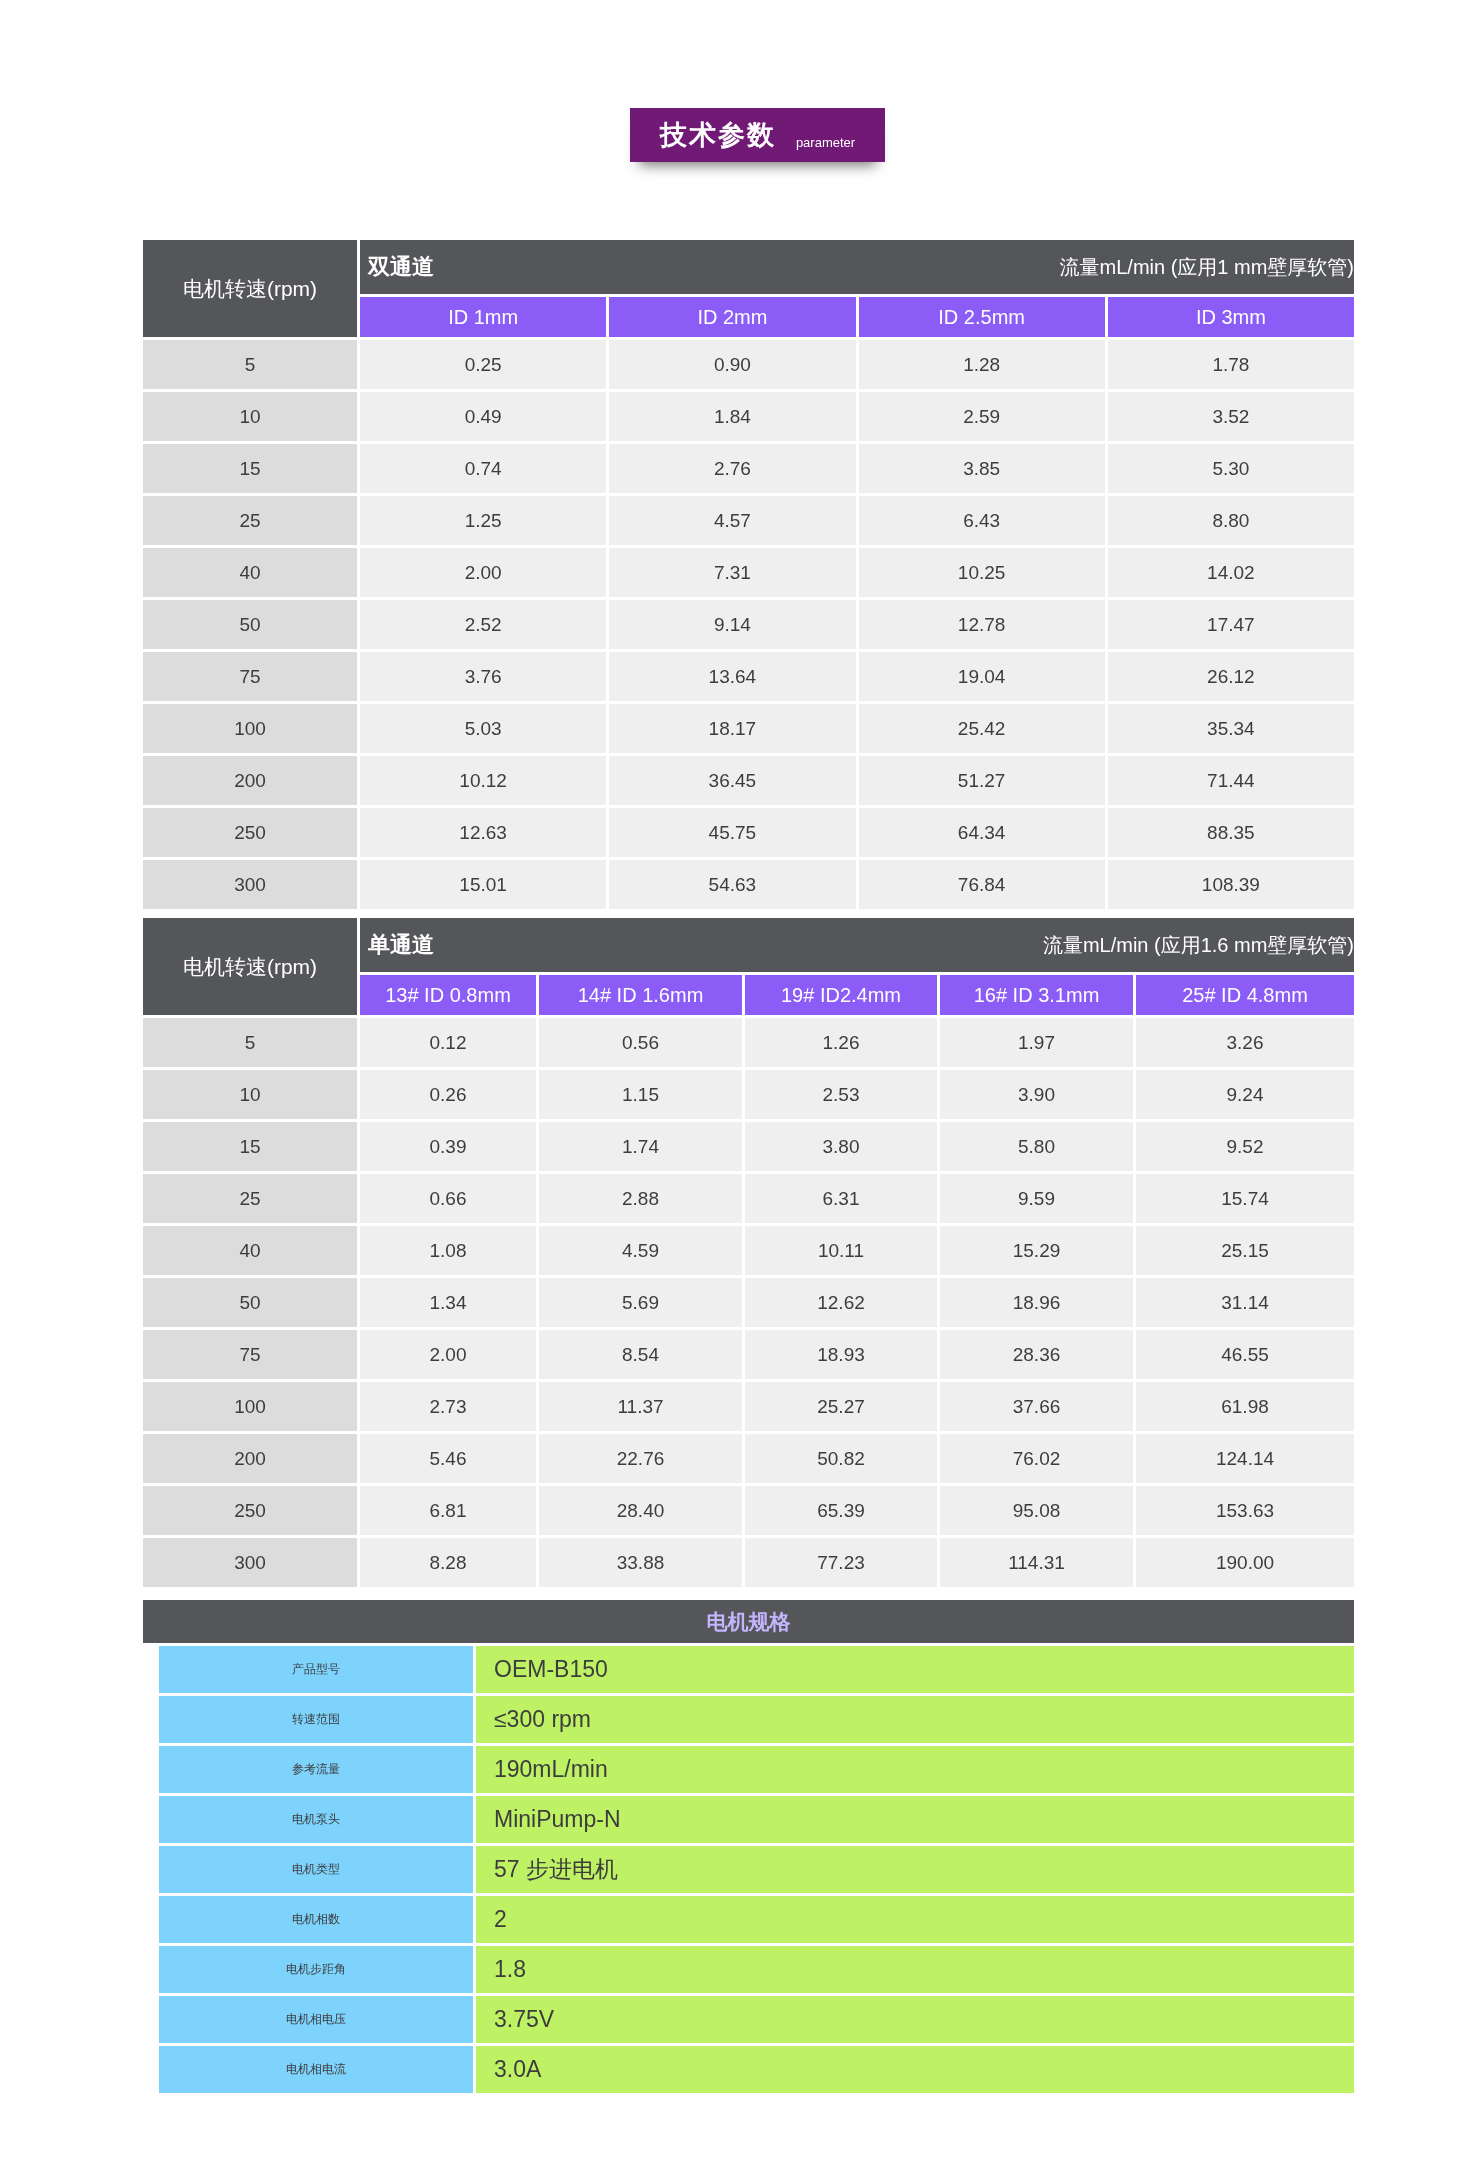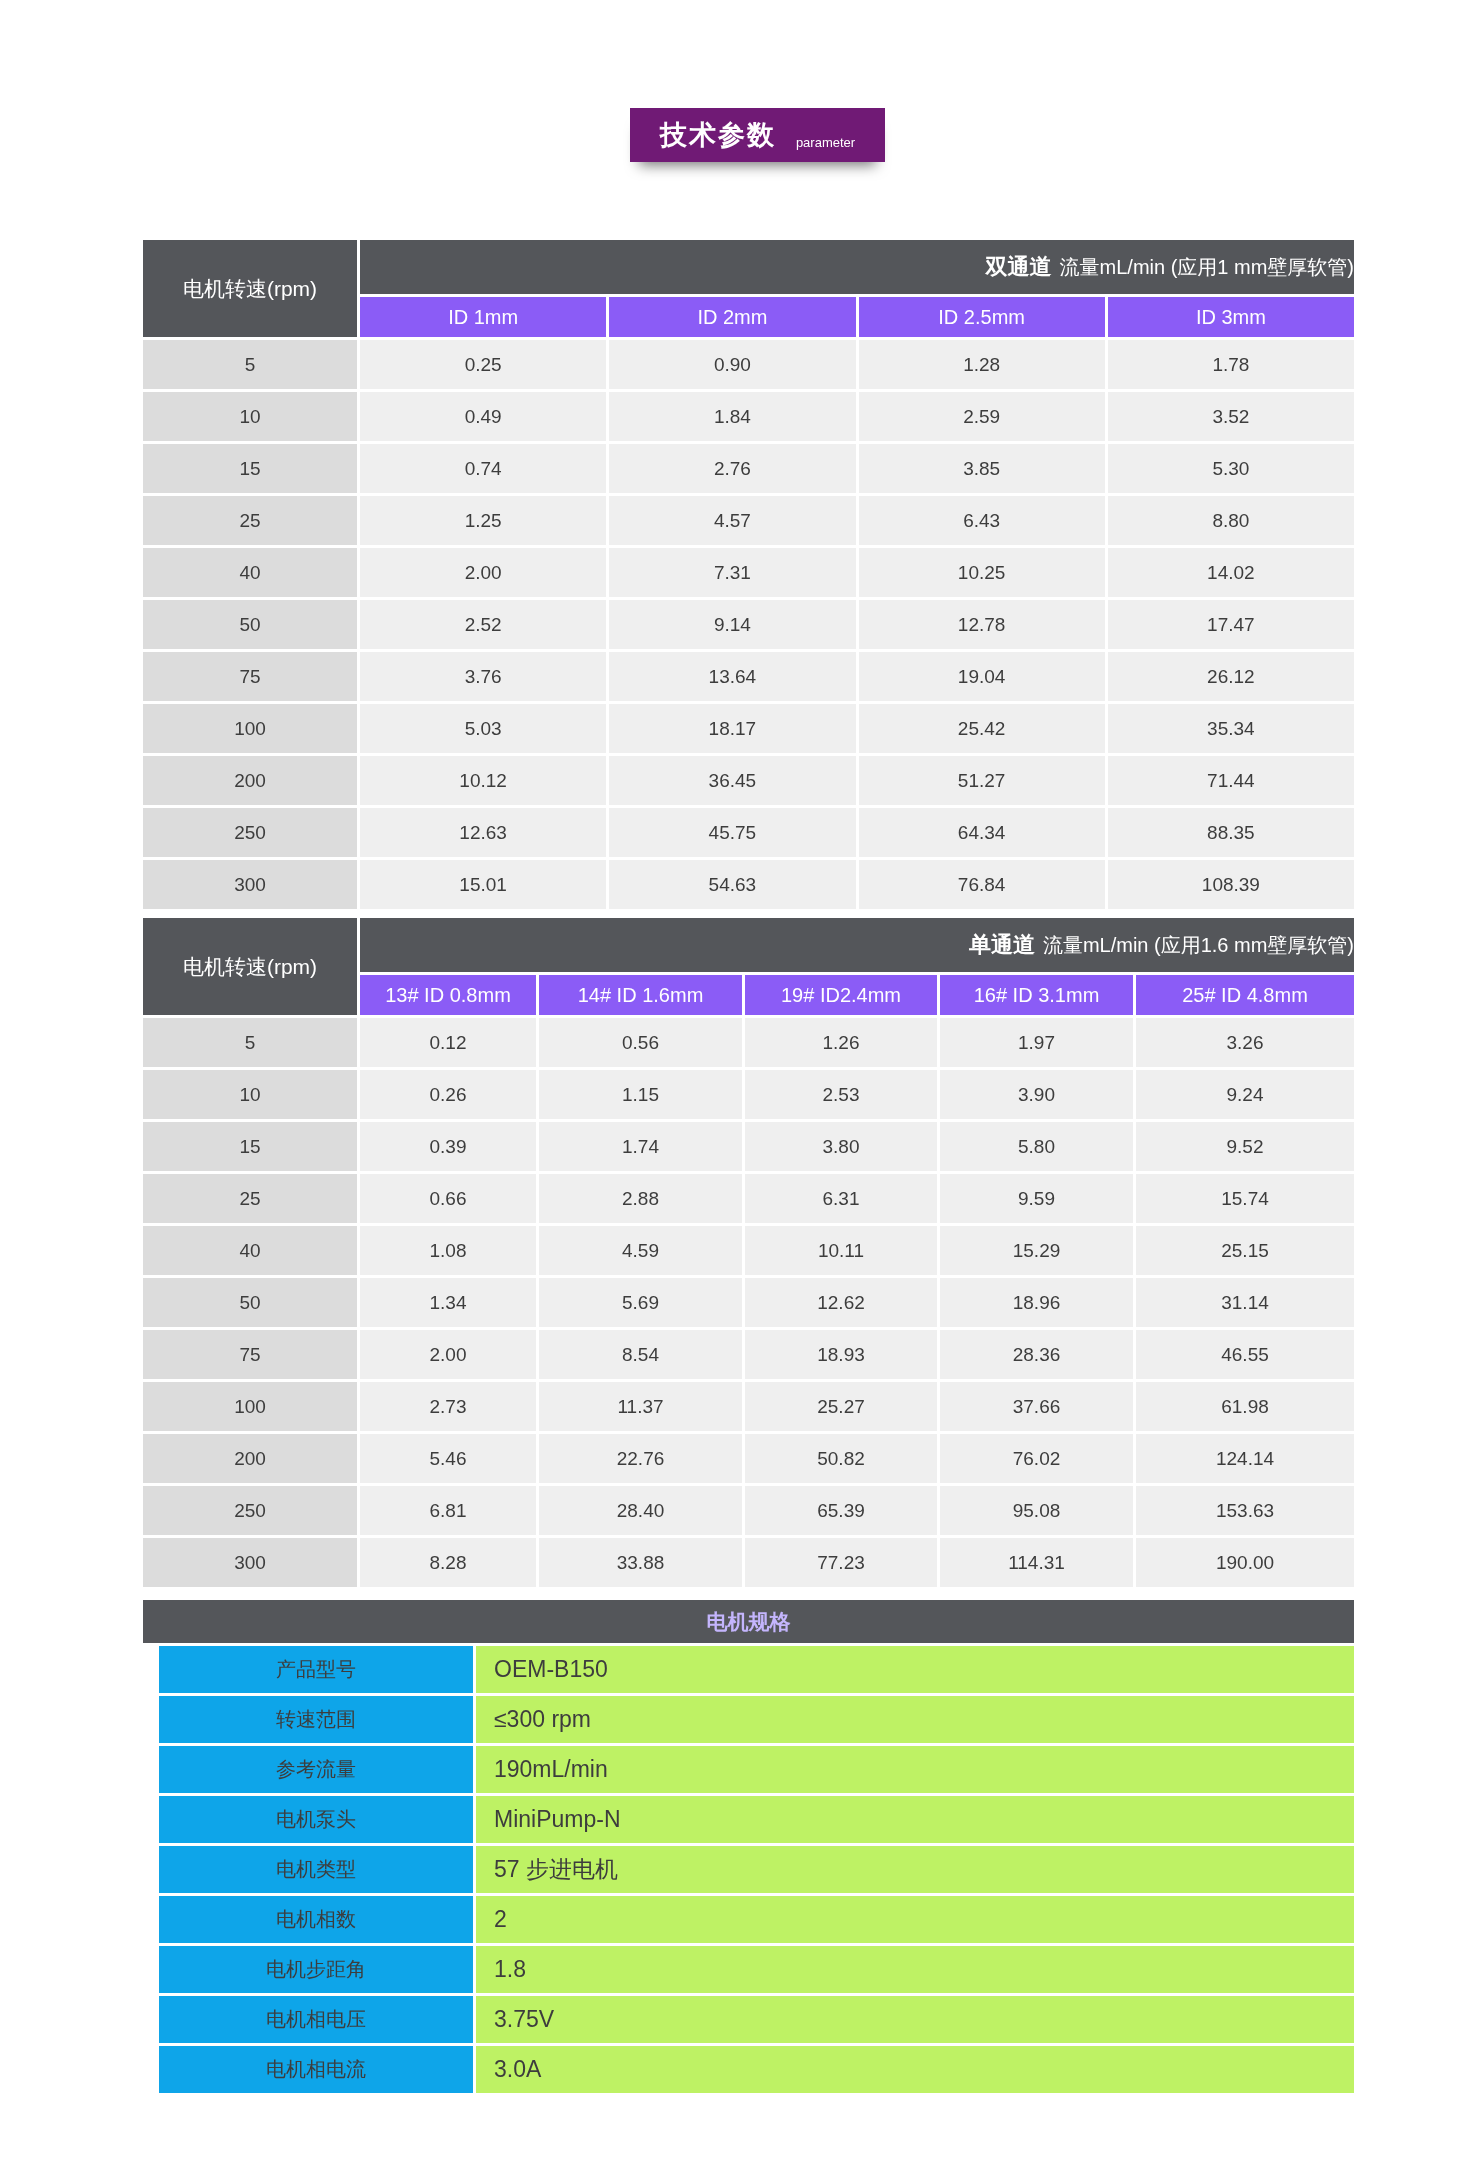--- a/index.html
+++ b/index.html
@@ -24,38 +24,38 @@
   }
   #table-dual   { top:240px; grid-template-columns:214px repeat(4,1fr); grid-template-rows:54px 40px repeat(11,49px); }
   #table-single { top:918px; grid-template-columns:214px 176px 203px 192px 193px 1fr; grid-template-rows:54px 40px repeat(11,49px); }
 
   .corner {
     grid-column:1; grid-row:1/3; background:#54565a; color:#ffffff;
     display:flex; align-items:center; justify-content:center; font-size:21px;
   }
   .ttitle {
     grid-column:2/-1; grid-row:1; background:#54565a; color:#ffffff;
-    display:flex; align-items:center; justify-content:flex-end; font-size:20px;
+    display:flex; align-items:center; justify-content:space-between; font-size:20px;padding-left:8px;
   }
   .ttitle .strong { font-weight:bold; font-size:22px; margin-right:8px; }
   .ch { background:#8b5cf6; color:#ffffff; display:flex; align-items:center; justify-content:center; font-size:20px; }
   .rc { background:#dcdcdc; color:#3d3d3d; display:flex; align-items:center; justify-content:center; font-size:19px; }
   .vc { background:#efefef; color:#3d3d3d; display:flex; align-items:center; justify-content:center; font-size:19px; }
 
   
   .spec { position:absolute; left:143px; top:1600px; width:1211px; }
   .spec-title {
     height:43px; background:#54565a; color:#c4b5fd; font-weight:bold; font-size:21px;
     display:flex; align-items:center; justify-content:center;
   }
   .spec-body {
     margin-top:3px; display:grid; grid-template-columns:330px 1fr;
     grid-auto-rows:47px; gap:3px; background:#ffffff;
   }
-  .sl { background:#0ea5e9; color:#3d3d3d; font-size:20px; display:flex; align-items:center; justify-content:center;margin-left:16px; }
+  .sl { background:#7dd3fc; color:#3d3d3d; font-size:12px; display:flex; align-items:center; justify-content:center;margin-left:16px; }
   .sv { background:#bef264; color:#3d3d3d; font-size:23px; display:flex; align-items:center; padding-left:18px; }
 </style>
 </head>
 <body>
 
 <div class="page">
 
   <div class="badge">
     <span class="badge-title">技术参数</span>
     <span class="badge-sub">parameter</span>

